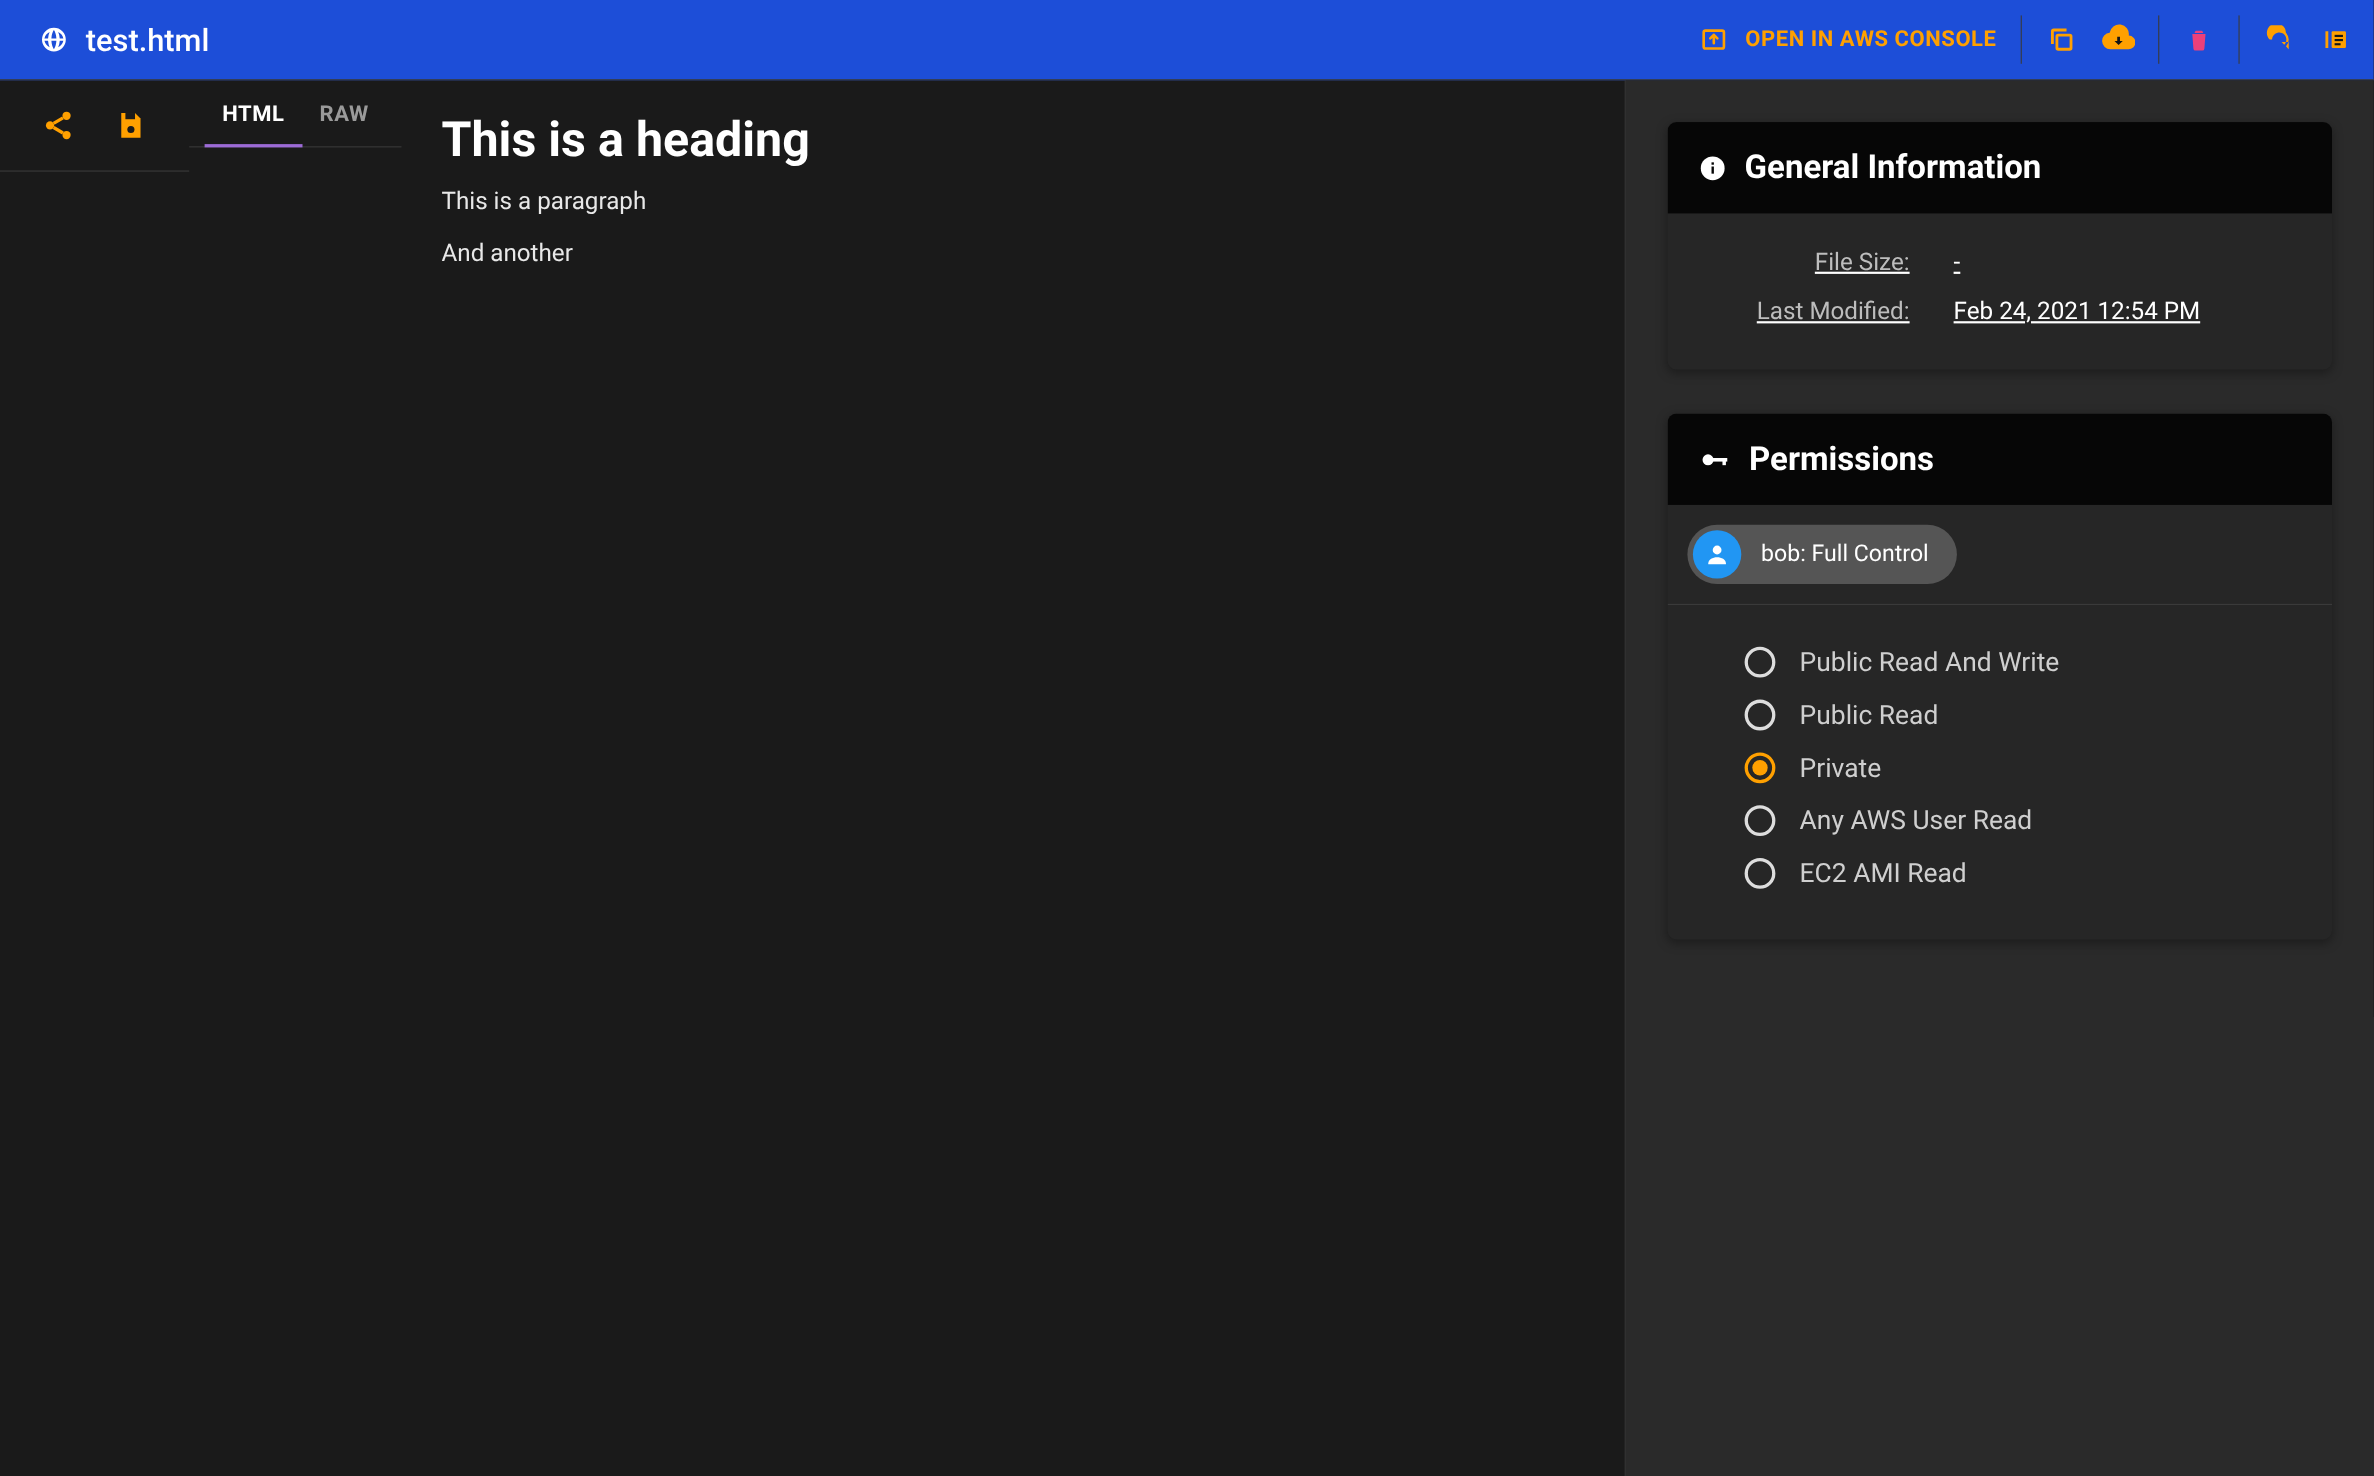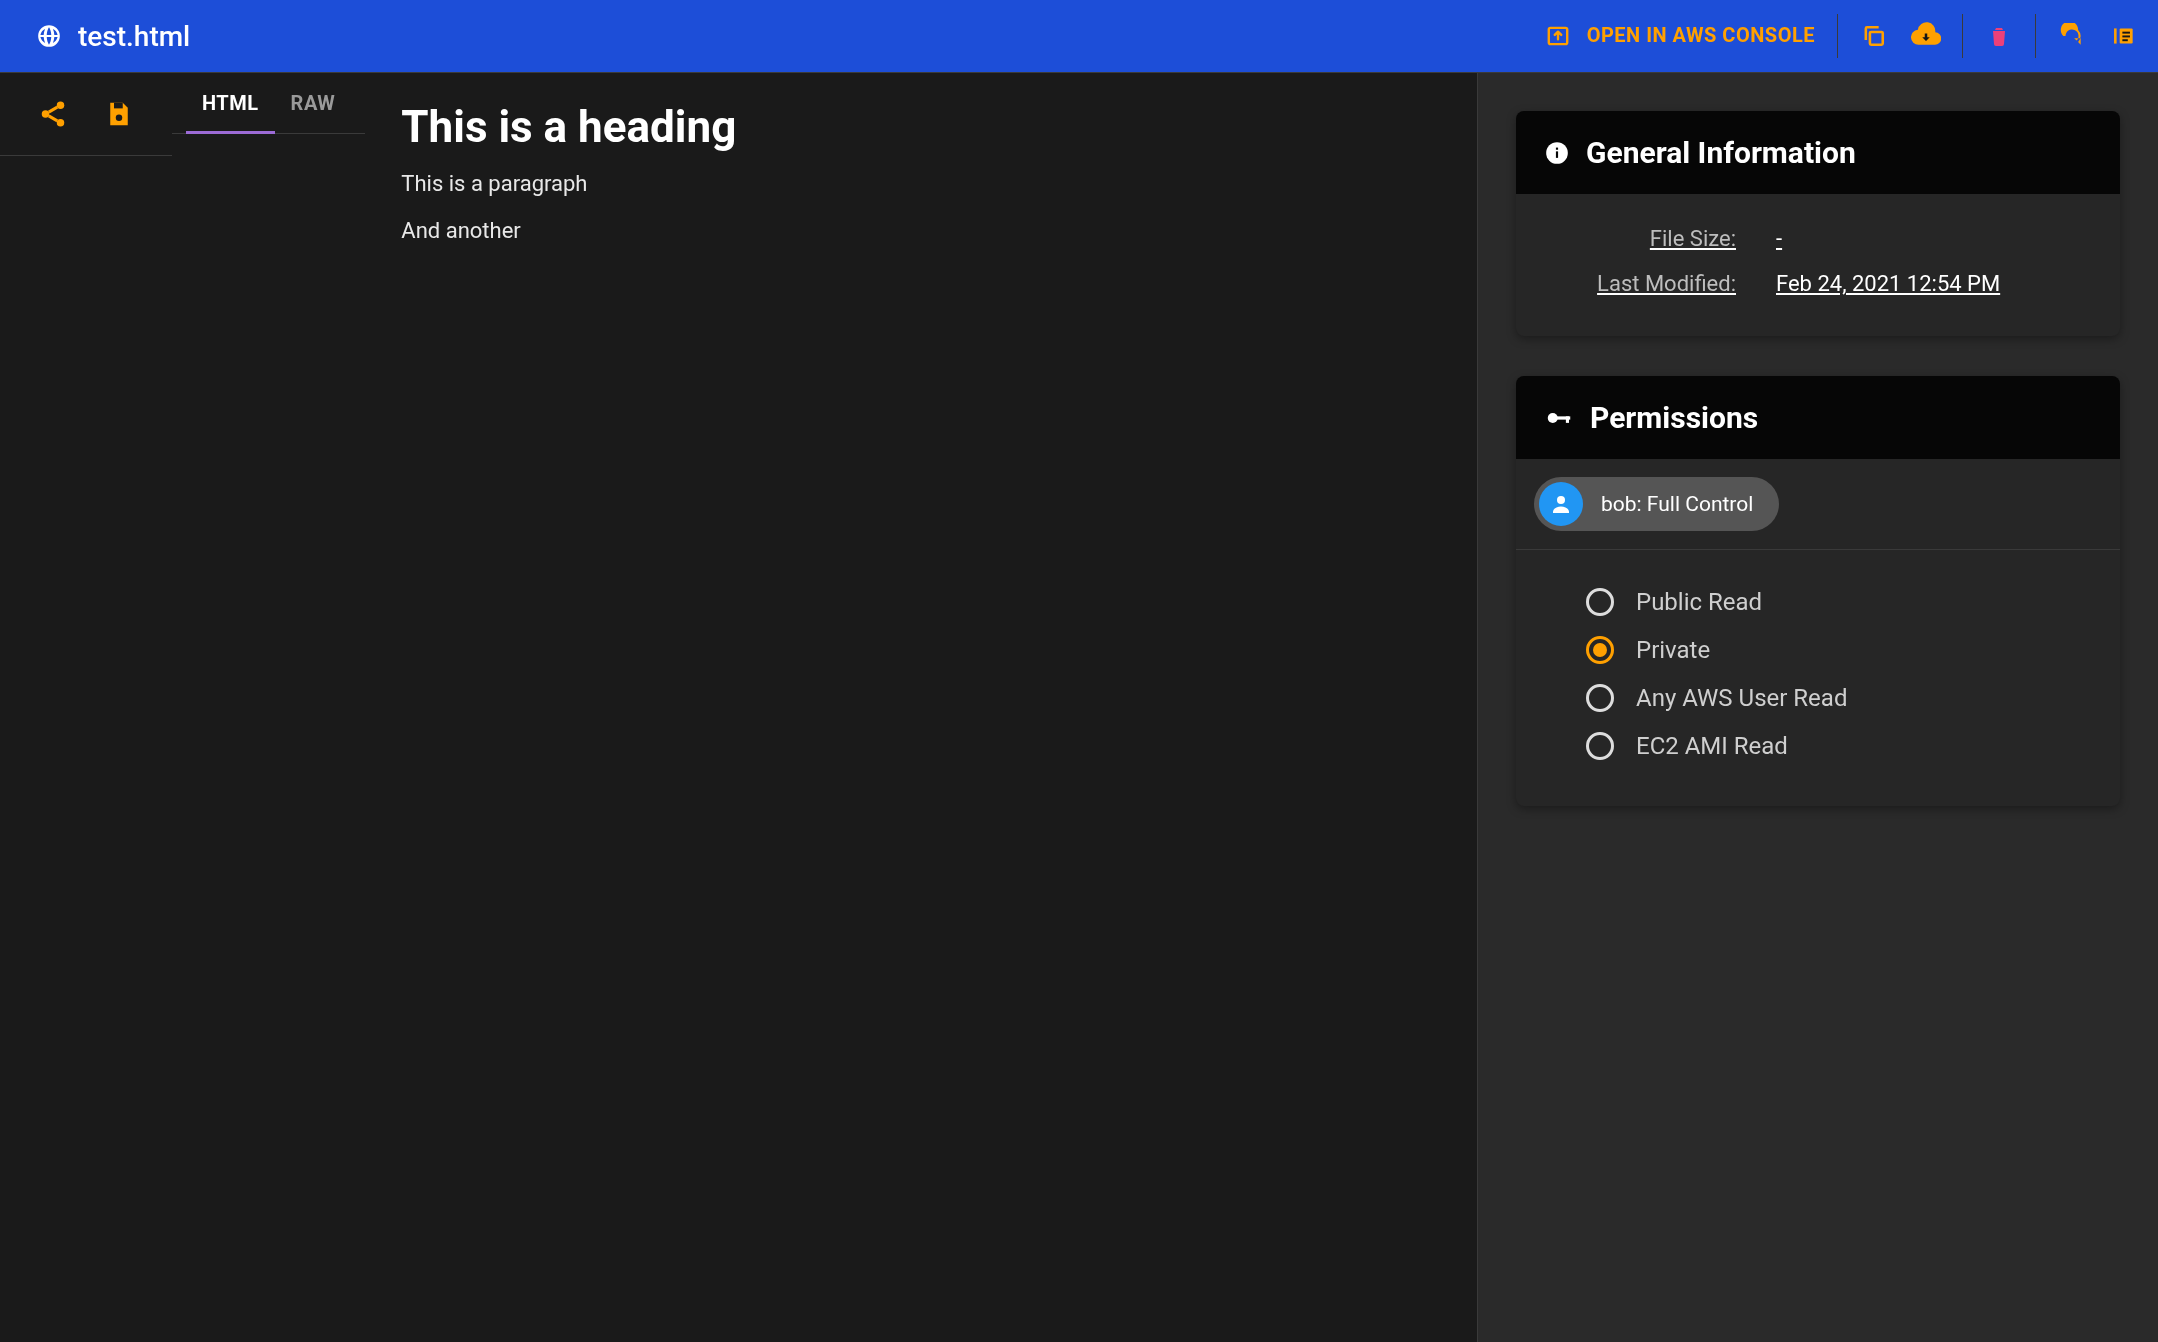--- a/index.html
+++ b/index.html
@@ -220,20 +220,24 @@
                 <path d="M4 20c0-3.5 4-5.5 8-5.5s8 2 8 5.5v1H4v-1z"></path>
               </svg>
           </span>
           <span>bob: Full Control</span>
         </div>
       </div>
 
       <div class="perm-list" id="perm-list">
           <div class="perm">
             <span class="radio"></span>
+            <span class="plabel">Public Read And Write</span>
+          </div>
+          <div class="perm">
+            <span class="radio"></span>
             <span class="plabel">Public Read</span>
           </div>
           <div class="perm selected">
             <span class="radio"></span>
             <span class="plabel">Private</span>
           </div>
           <div class="perm">
             <span class="radio"></span>
             <span class="plabel">Any AWS User Read</span>
           </div>

